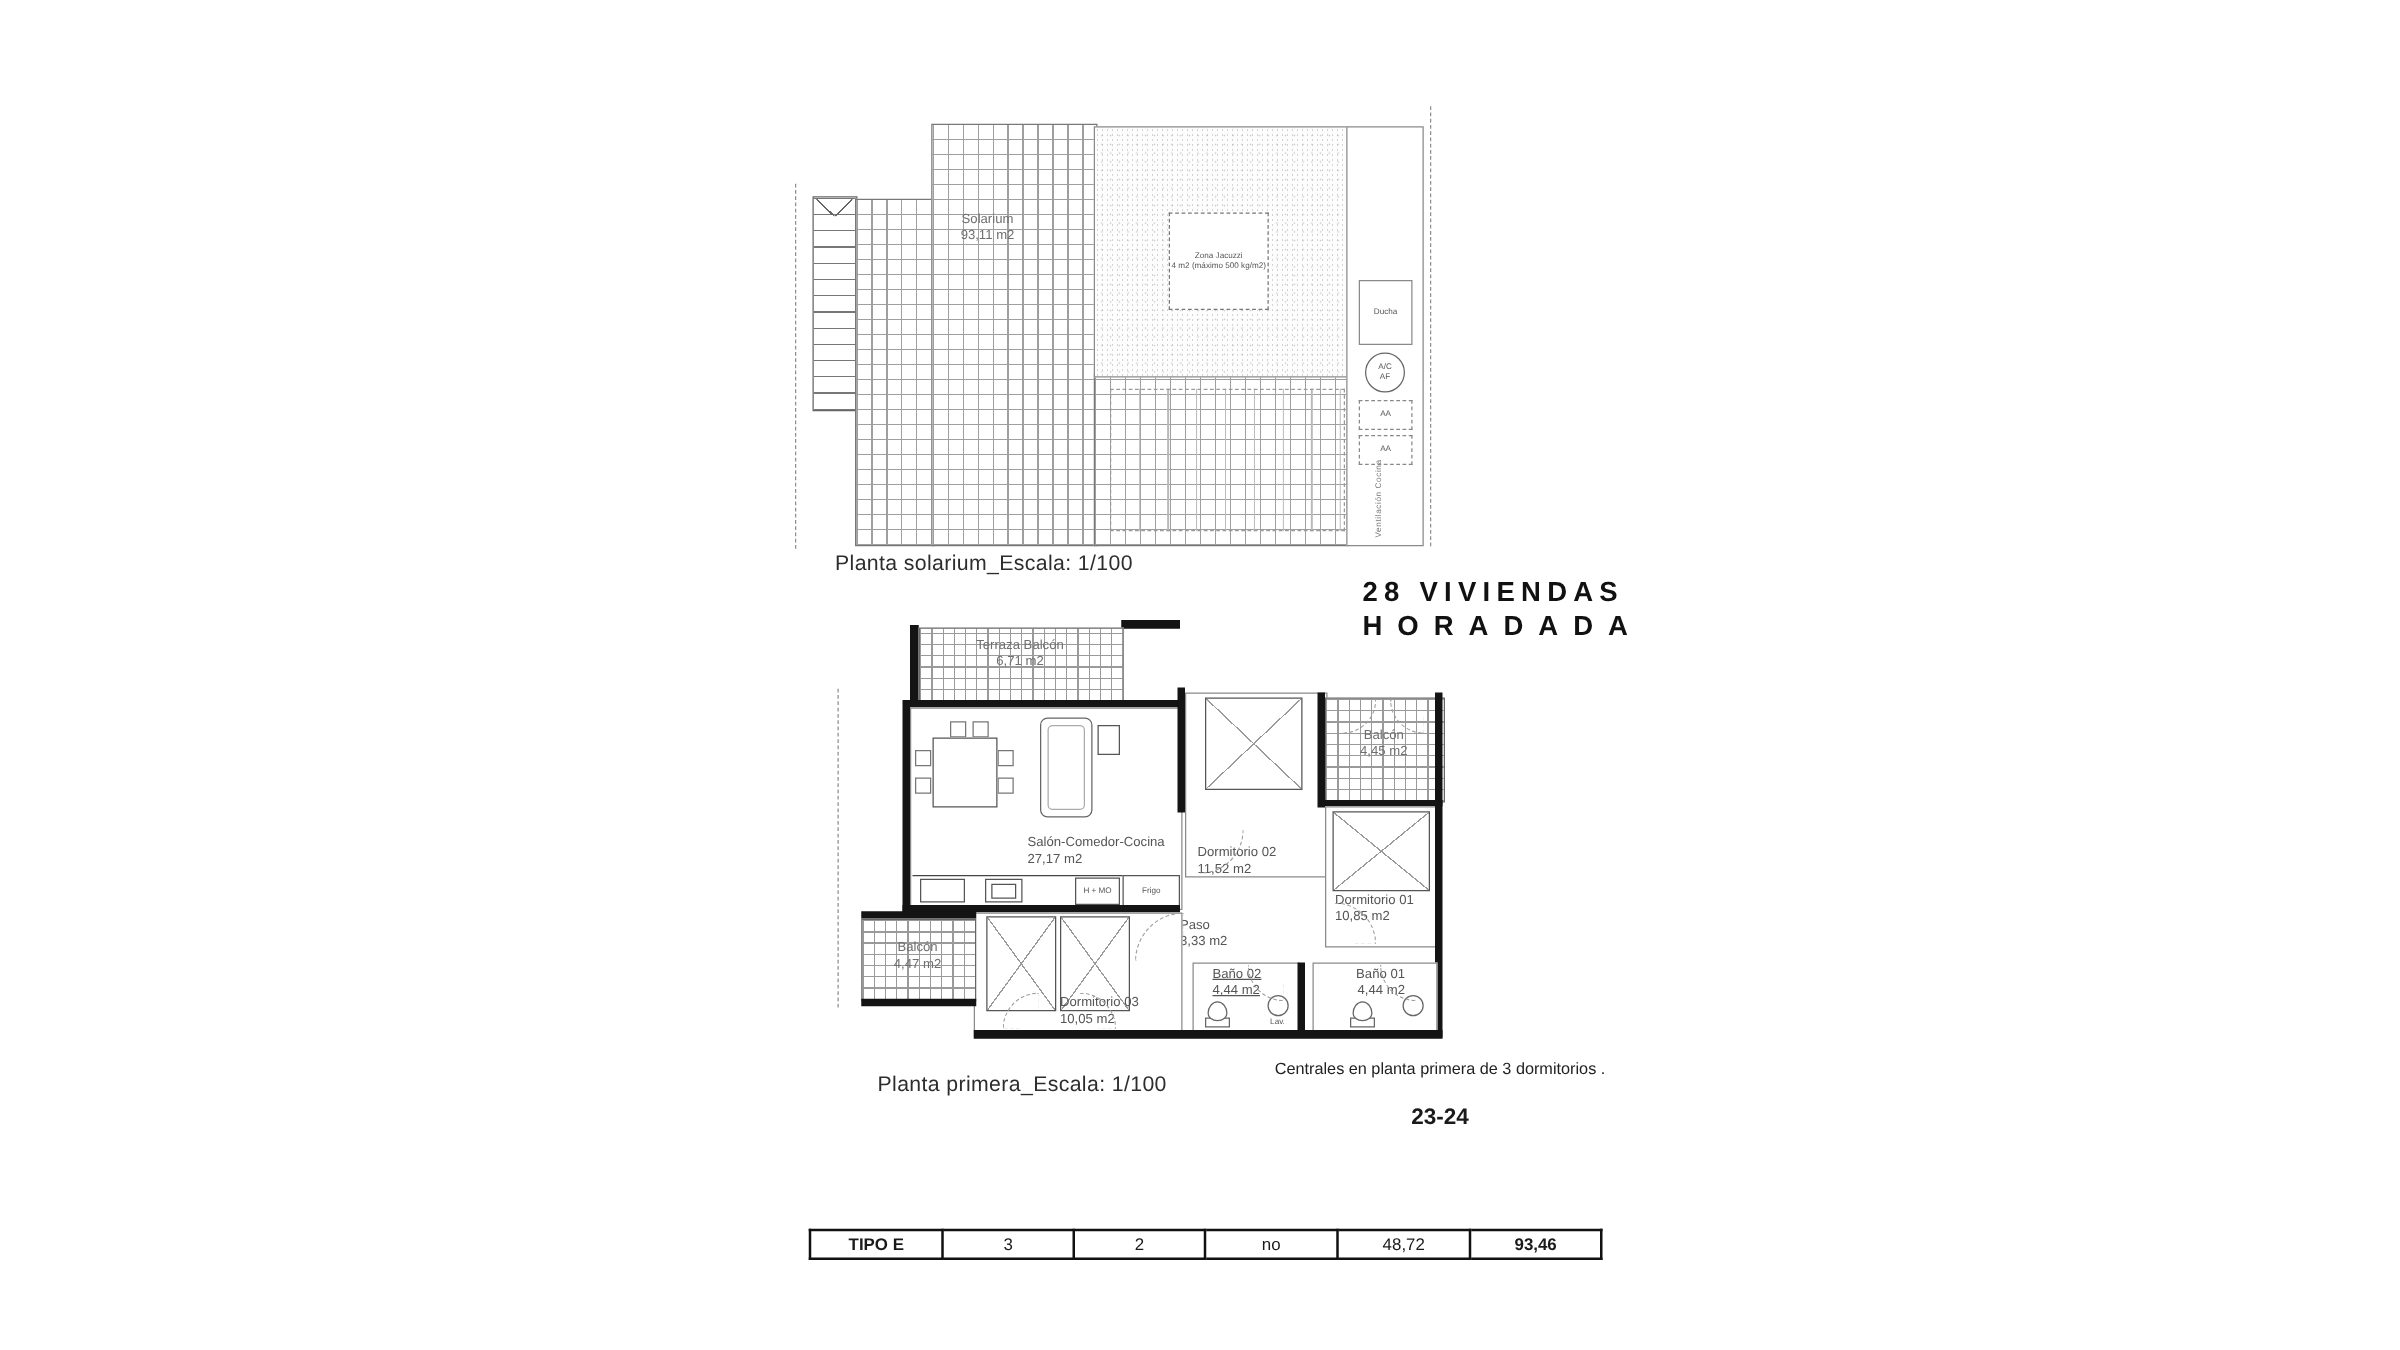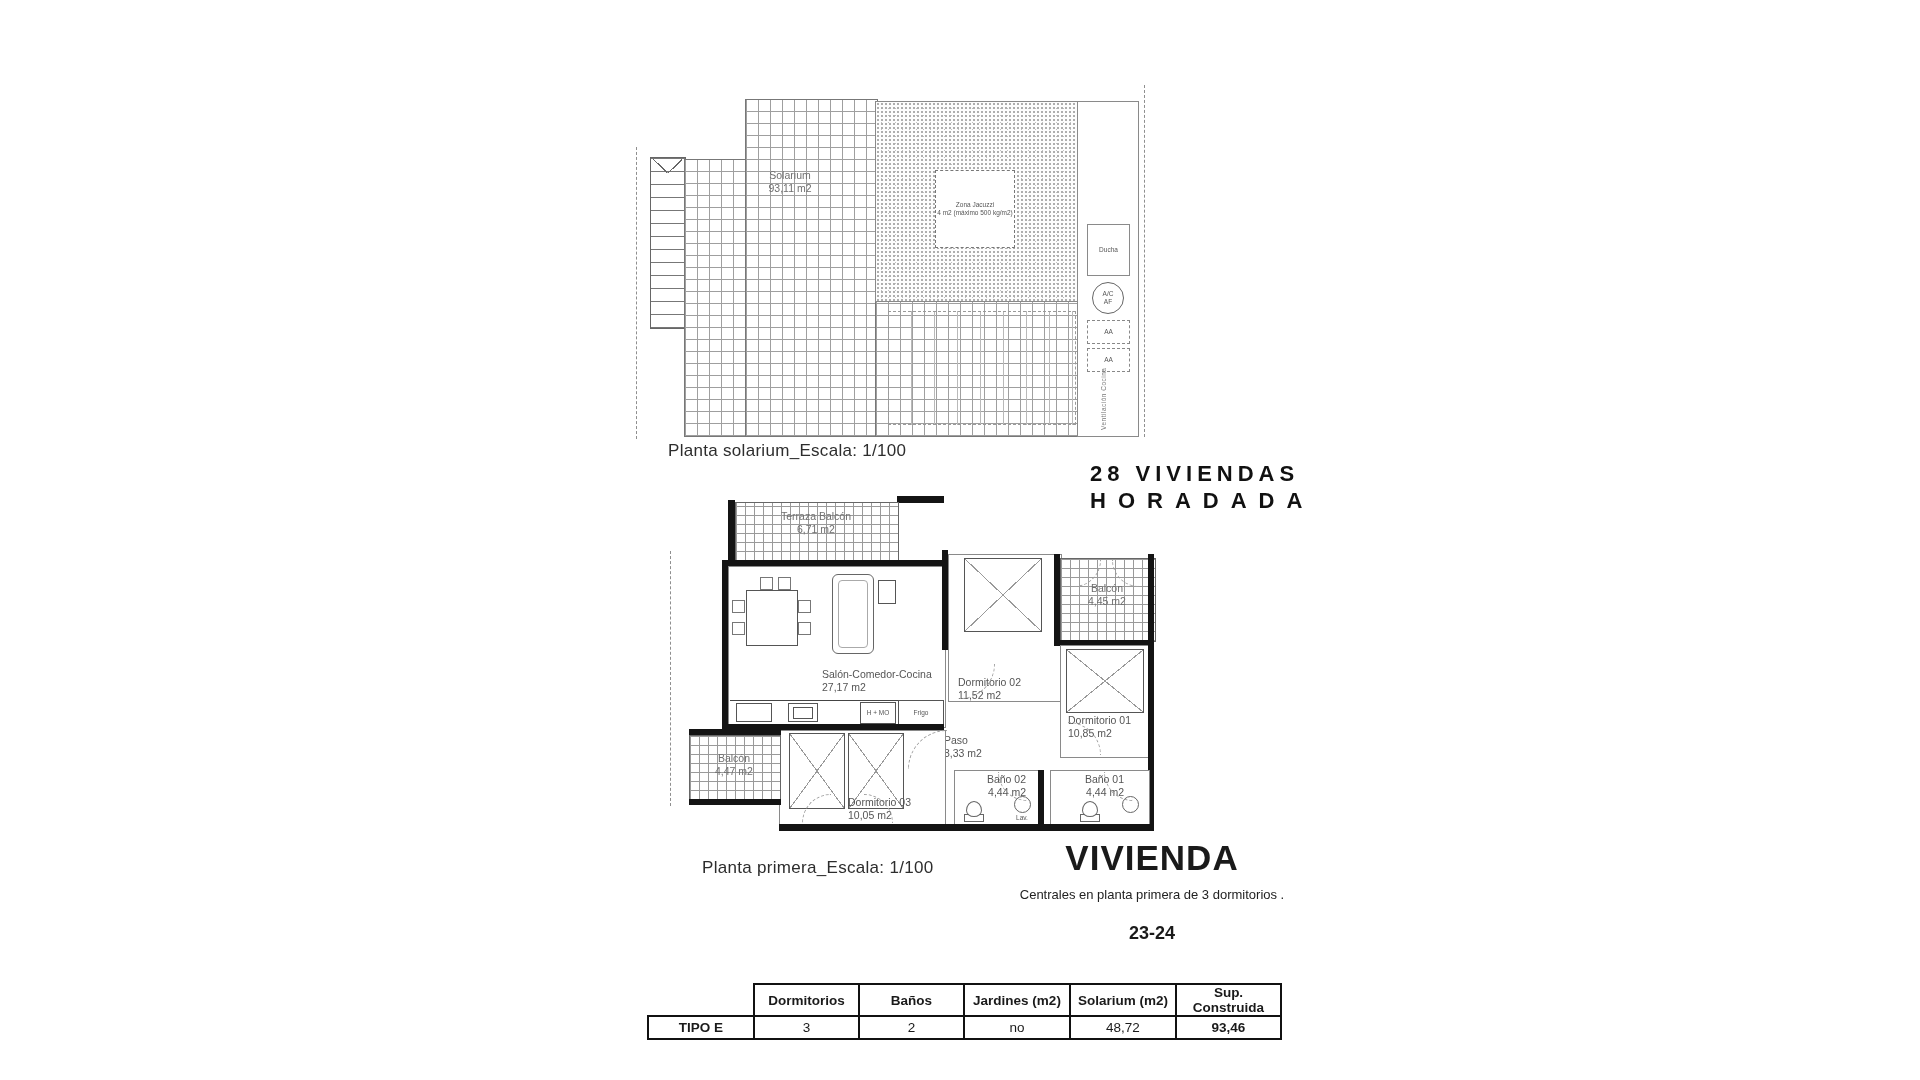--- a/index.html
+++ b/index.html
@@ -194,21 +194,21 @@
     <span>10,85 m2</span>
   </div>
   <div class="abs wall" style="left:484px;top:58px;width:6px;height:276px;"></div>
 
   <div class="abs rlabel rlabel-dark" style="left:280px;top:238px;width:52px;text-align:left;">
     <span>Paso</span>
     <span>3,33 m2</span>
   </div>
 
   <div class="abs room" style="left:290px;top:274px;width:84px;height:58px;"></div>
-  <div class="abs rlabel rlabel-dark" style="left:306px;top:277px;width:56px;text-align:right;">
+  <div class="abs rlabel rlabel-dark" style="left:306px;top:277px;width:56px;text-align:left;text-decoration:underline;">
     <span>Baño 02</span>
     <span>4,44 m2</span>
   </div>
   <div class="abs toilet-tank" style="left:300px;top:318px;width:18px;height:6px;"></div>
   <div class="abs toilet-bowl" style="left:302px;top:305px;width:14px;height:14px;"></div>
   <div class="abs sink" style="left:350px;top:300px;width:15px;height:15px;"></div>
   <div class="abs tiny" style="left:347px;top:318px;width:22px;">Lav.</div>
 
   <div class="abs room" style="left:386px;top:274px;width:98px;height:58px;"></div>
   <div class="abs rlabel rlabel-dark" style="left:404px;top:277px;width:56px;text-align:right;">
@@ -245,44 +245,35 @@
   <div class="abs arc arc-bl" style="left:440px;top:276px;width:28px;height:28px;"></div>
   <div class="abs arc arc-tl" style="left:138px;top:298px;width:28px;height:28px;"></div>
   <div class="abs arc arc-tr" style="left:200px;top:298px;width:28px;height:28px;"></div>
   <div class="abs arc arc-br" style="left:410px;top:64px;width:26px;height:26px;"></div>
   <div class="abs arc arc-bl" style="left:448px;top:64px;width:26px;height:26px;"></div>
 
   <div class="abs caption" style="left:38px;top:362px;">Planta primera_Escala: 1/100</div>
 </div>
 
 <div class="abs" id="type-block" style="left:1017px;top:838px;width:270px;">
-  <div class="tb-title">VIVIENDA</div>
   <div class="tb-desc">Centrales en planta primera de 3 dormitorios .</div>
   <div class="tb-units">23-24</div>
 </div>
 
 <table class="abs" id="surfaces" style="left:647px;top:983px;width:633px;">
   <colgroup>
     <col style="width:106px;">
       <col style="width:105px;">
       <col style="width:105px;">
     <col style="width:106px;">
       <col style="width:106px;">
       <col style="width:105px;">
   </colgroup>
   <tbody>
   <tr>
-    <td class="nob"></td>
-    <th>Dormitorios</th>
-    <th>Baños</th>
-    <th>Jardines (m2)</th>
-    <th>Solarium (m2)</th>
-    <th>Sup. Construida</th>
-  </tr>
-  <tr>
     <td class="bold">TIPO E</td>
     <td>3</td>
     <td>2</td>
     <td>no</td>
     <td>48,72</td>
     <td class="bold">93,46</td>
   </tr>
 </tbody>
   </table>
 

